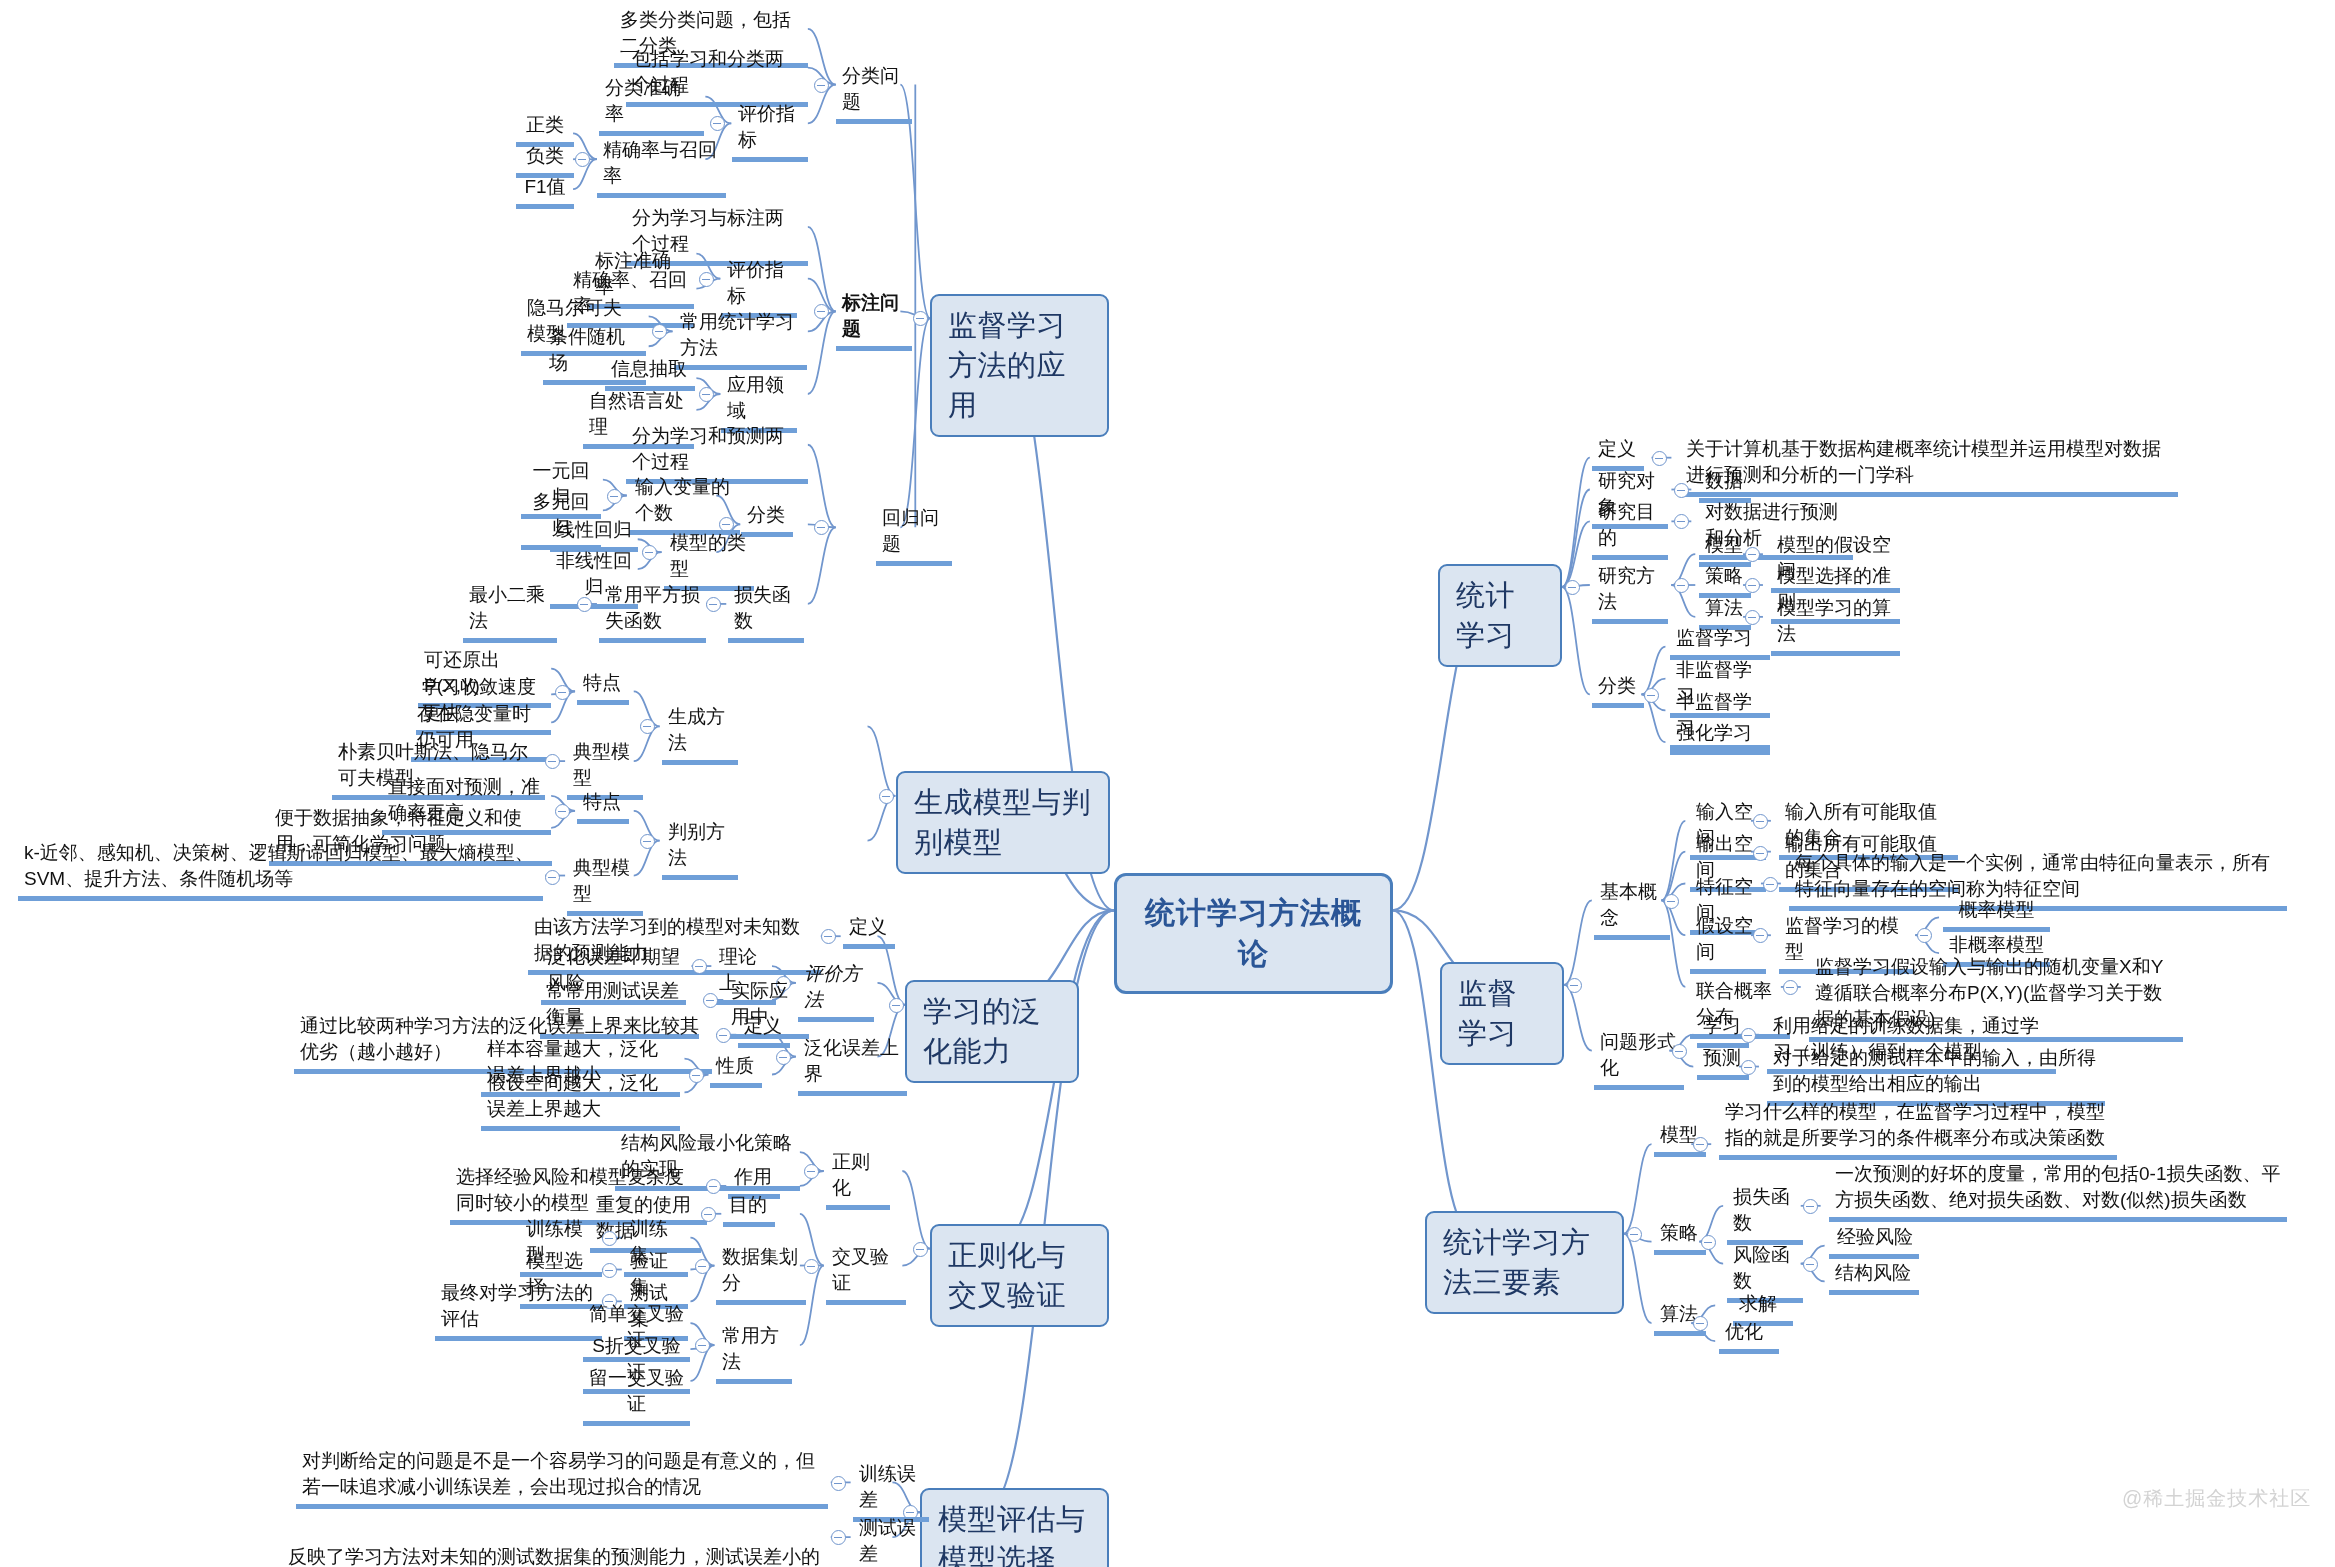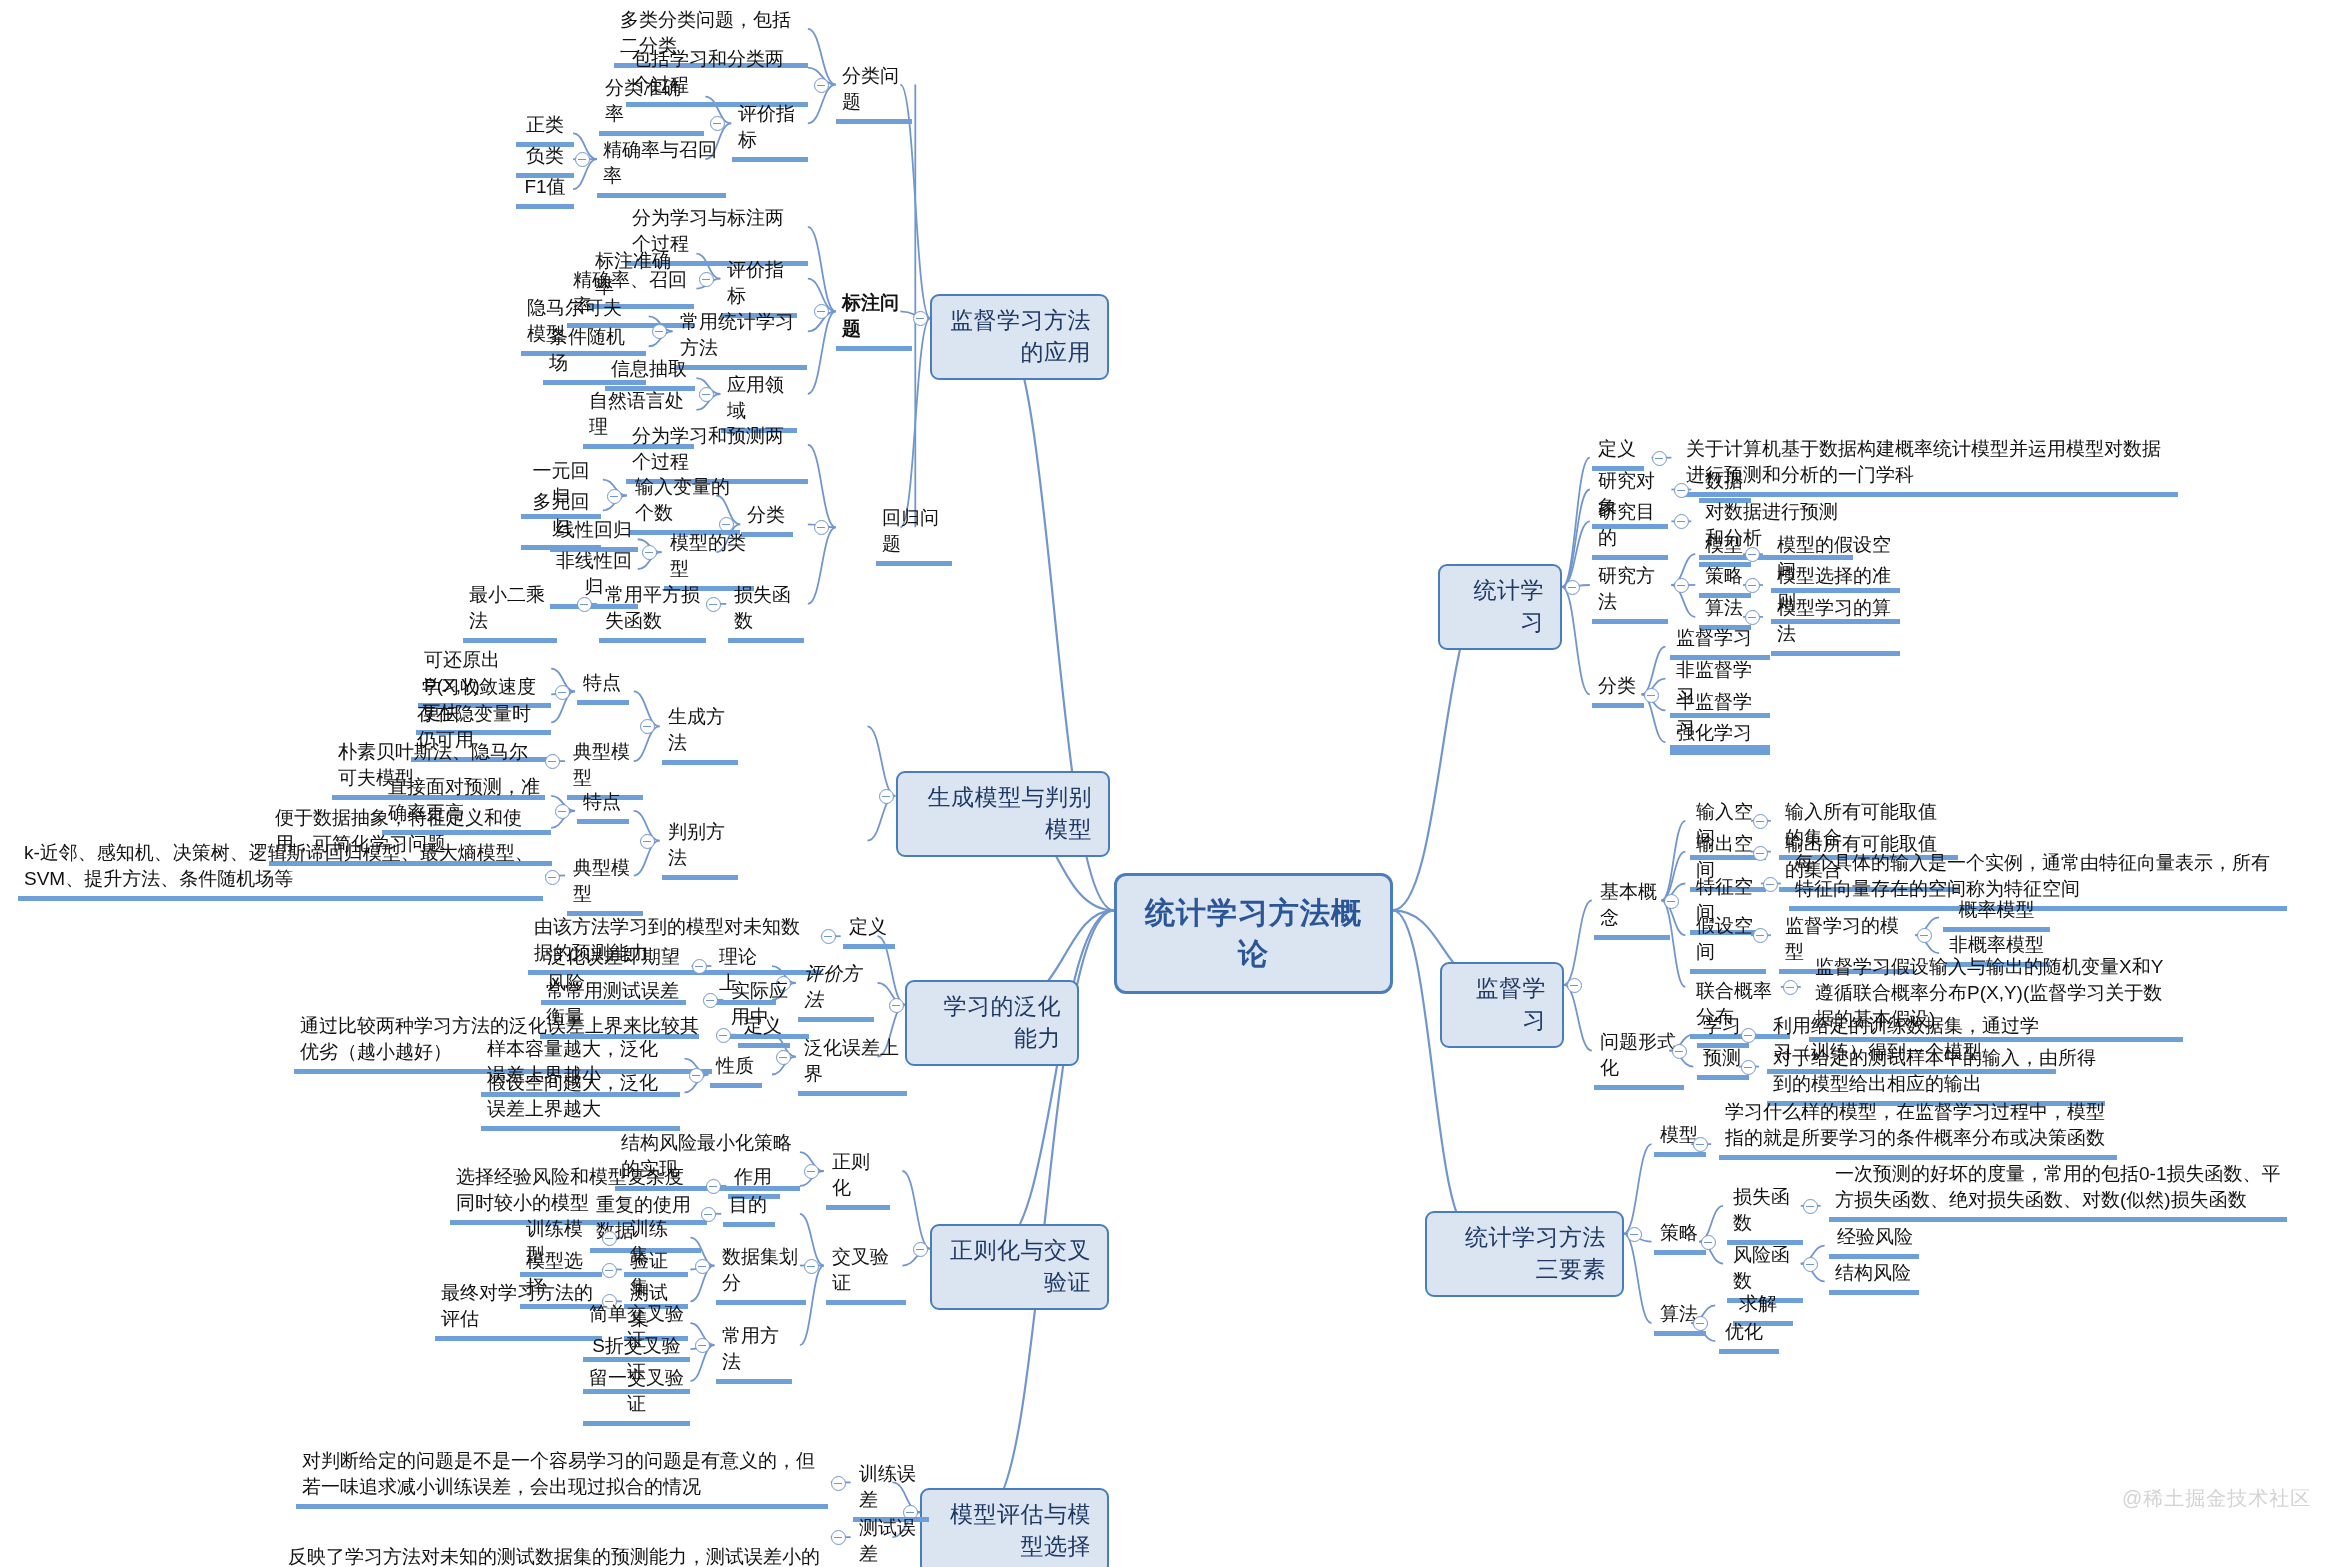--- a/index.html
+++ b/index.html
@@ -36,27 +36,27 @@
   .leaf{
     font-size:19px;
     padding:1px 6px 4px 6px;
     border-bottom:5px solid #6f9fd8;
     text-align:left;
   }
   .leaf.center{text-align:center;}
 
   
   .branchbox{
-    font-size:23px;
+    font-size:29px;
     color:#1f3864;
     background:#dbe5f1;
     border:2.4px solid #4a7ebb;
     border-radius:9px;
     padding:9px 16px 10px 16px;
-    text-align:right;
+    text-align:left;
     letter-spacing:0.5px;
   }
   
   .root{
     font-size:30px;
     font-weight:bold;
     color:#2a5596;
     background:#dbe5f1;
     border:3px solid #4a7ebb;
     border-radius:12px;

